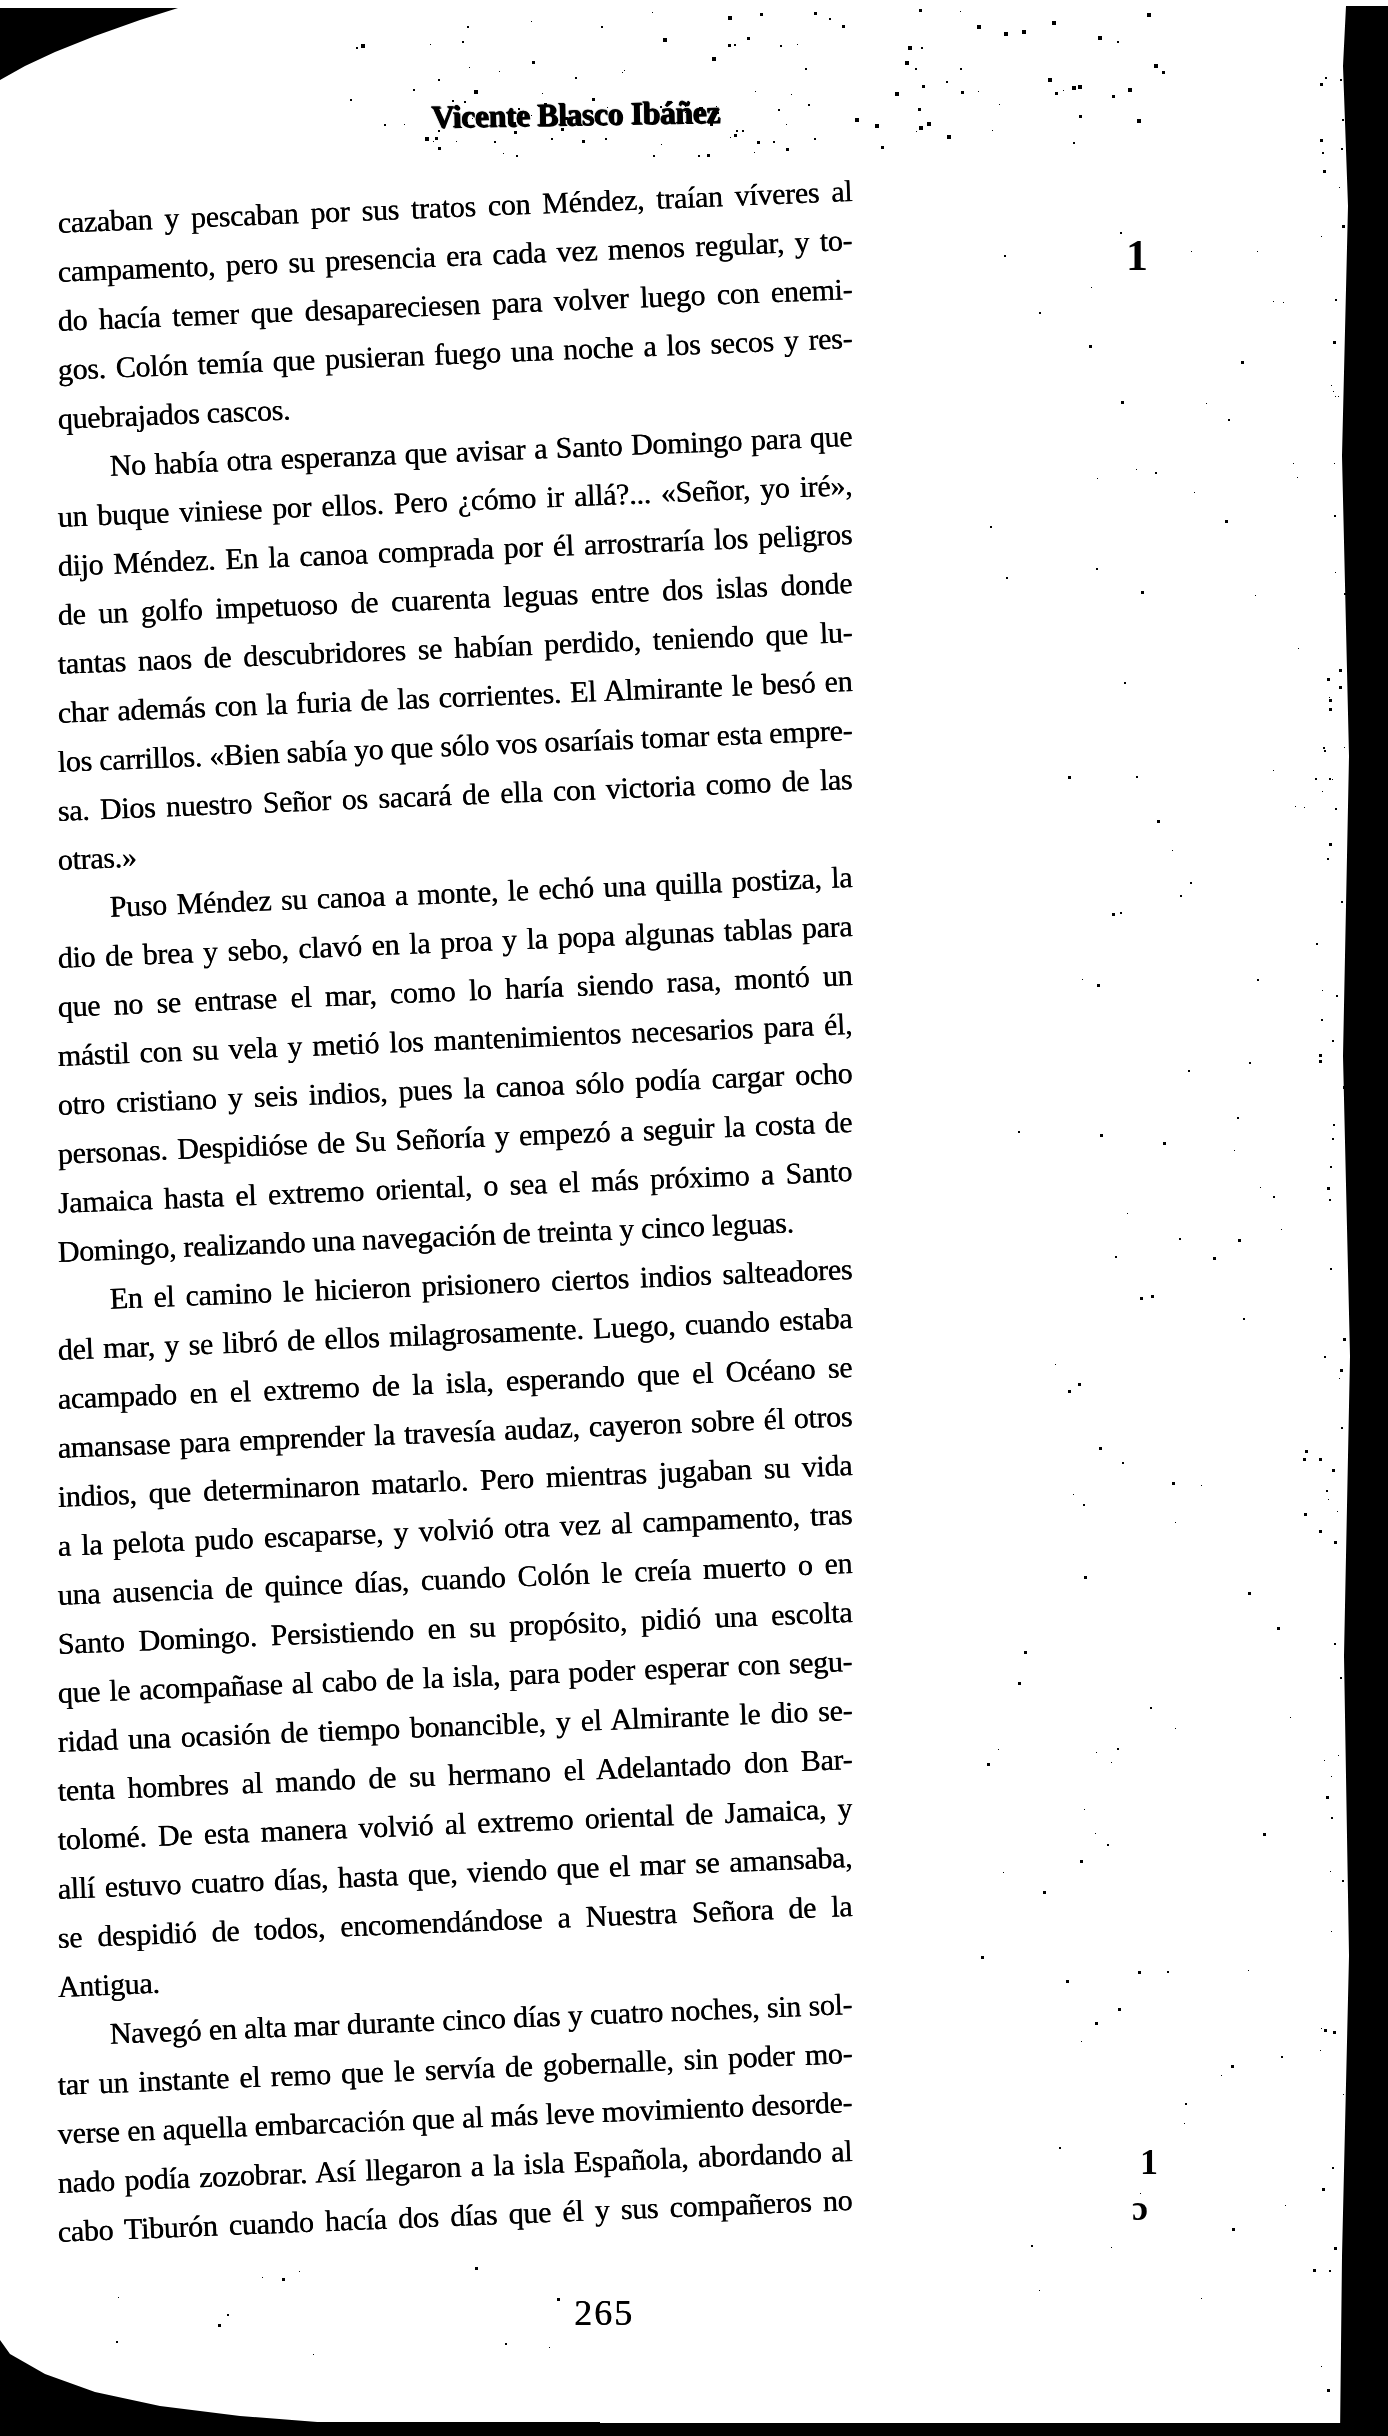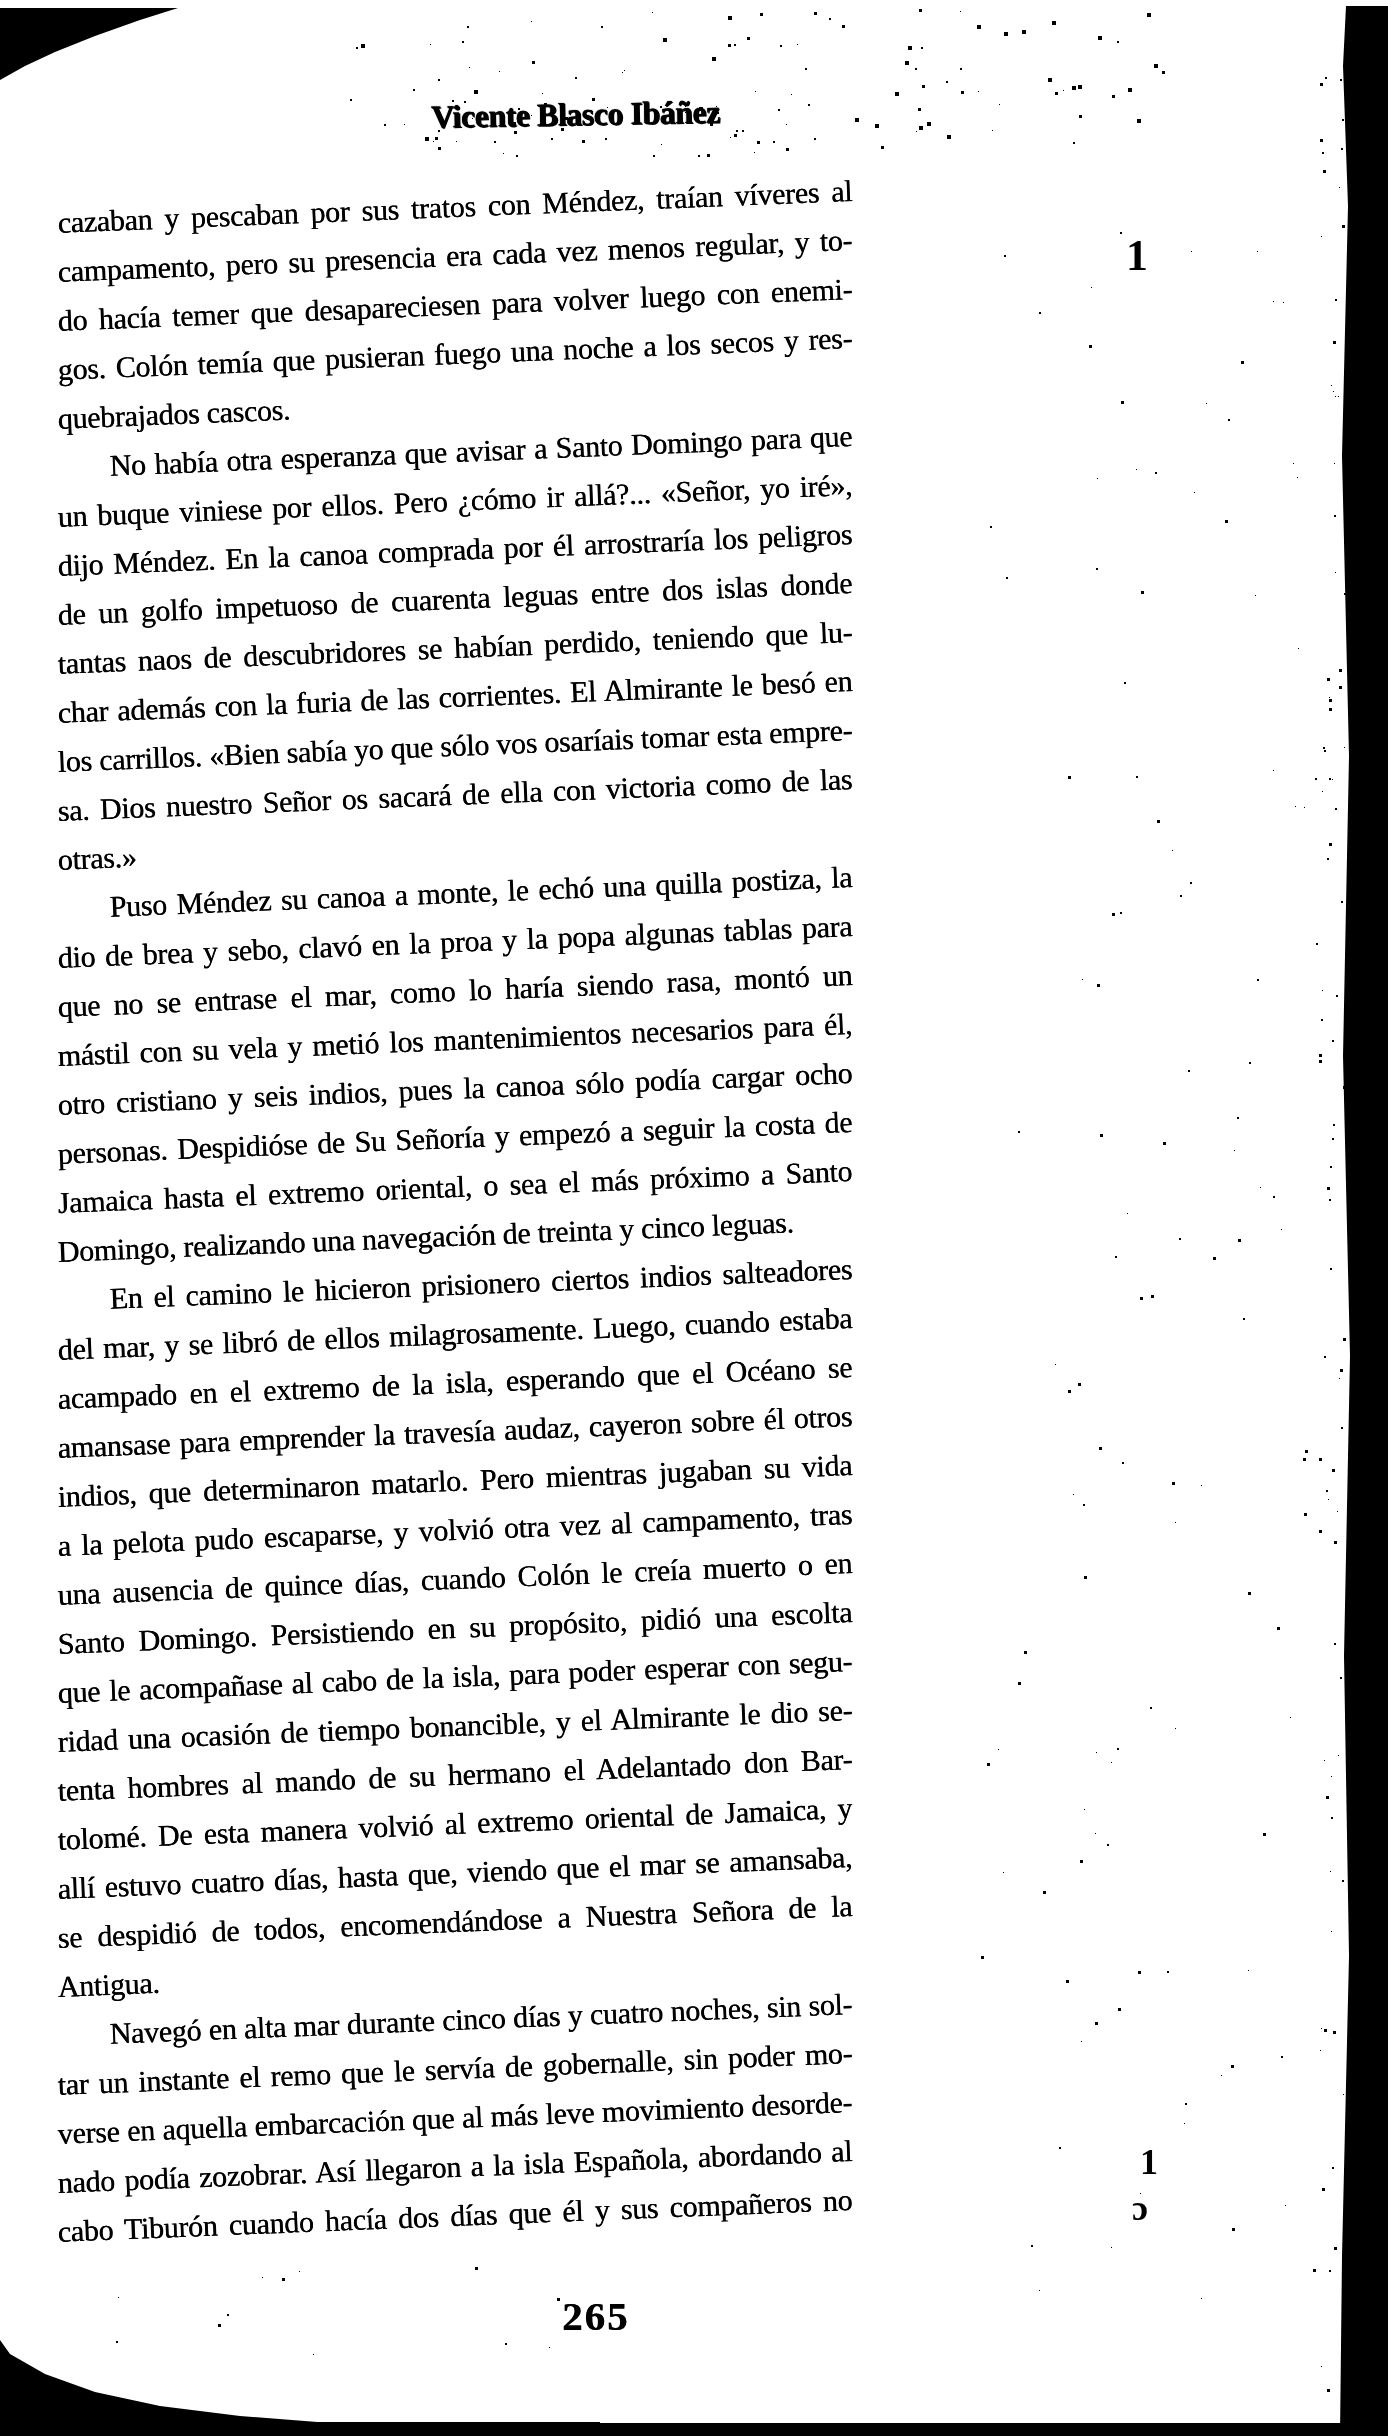--- a/index.html
+++ b/index.html
@@ -29,22 +29,22 @@
     transform:rotate(-2.3deg);
     transform-origin:100% 50%;
     overflow:visible;
     white-space:normal;
   }
   .line.just{text-align:justify;}
   .line.just::after{content:"";display:inline-block;width:100%;height:0;vertical-align:top;}
   .line-inner{display:inline;}
   .line.indent .line-inner{margin-left:52px;}
   .page-number{
-    position:absolute;left:562px;top:2292px;
-    font-size:41px;font-weight:bold;letter-spacing:2px;
+    position:absolute;left:574px;top:2292px;
+    font-size:36px;font-weight:normal;letter-spacing:2px;
     text-shadow:0.5px 0 0 #000;
   }
   
   .corner-tl{
     position:absolute;left:0;top:8px;width:178px;height:72px;background:#000;
     clip-path:polygon(0px 0px,178px 0px,140px 12px,95px 28px,55px 44px,25px 58px,0px 72px);
   }
   .edge-right{
     position:absolute;right:0;top:6px;width:48px;height:2430px;background:#000;
     clip-path:polygon(6px 0px,48px 0px,48px 2430px,0px 2430px,2px 2250px,9px 1950px,4px 1650px,10px 1350px,3px 1050px,9px 750px,2px 450px,8px 200px,3px 60px);

